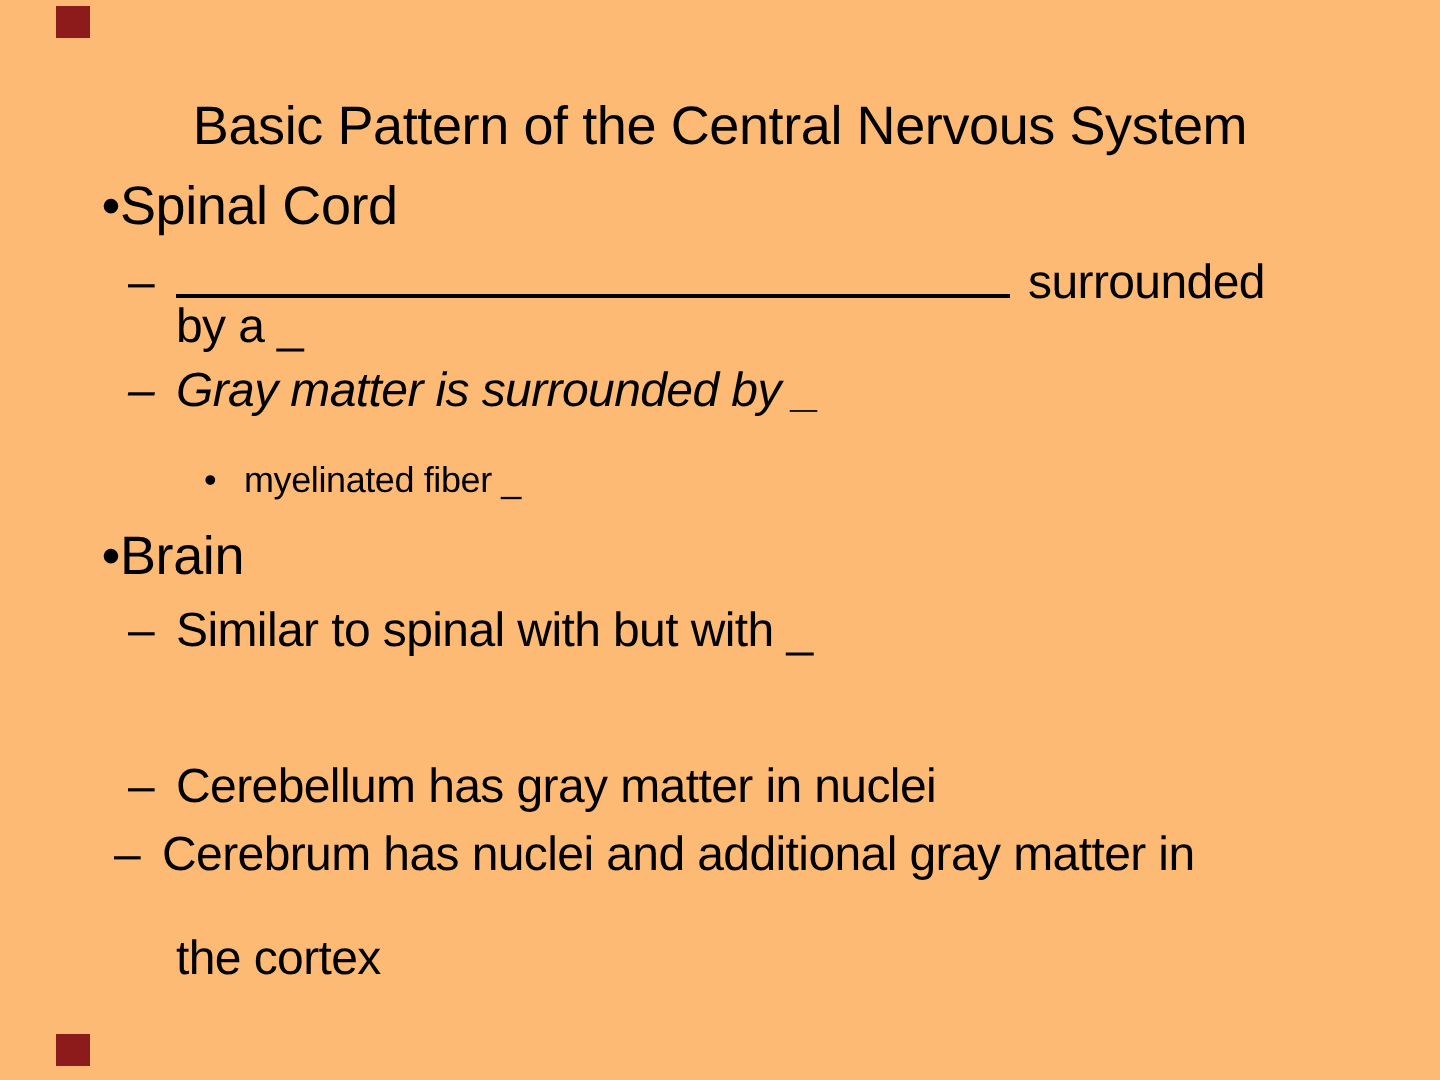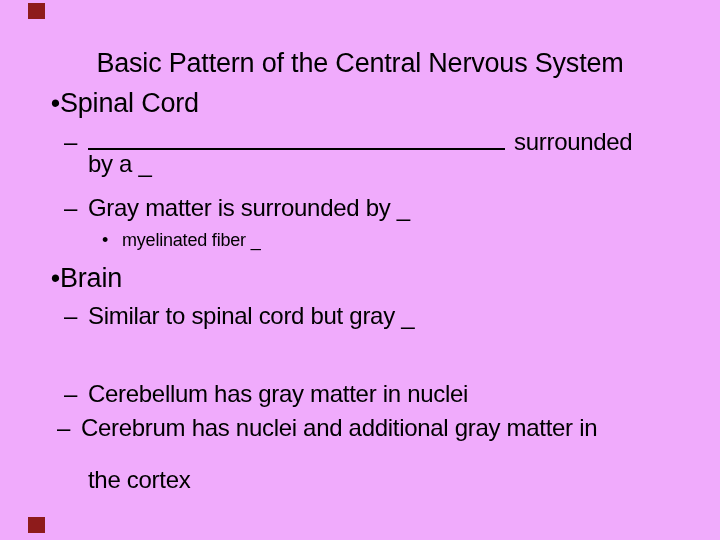--- a/index.html
+++ b/index.html
@@ -8,21 +8,21 @@
     width: 720px;
     height: 540px;
     background: #ffffff;
     font-family: "Liberation Sans", sans-serif;
     overflow: hidden;
   }
   .slide {
     position: relative;
     width: 720px;
     height: 540px;
-    background: #f0abfc;
+    background: #fdba74;
     color: #000000;
   }
   .corner {
     position: absolute;
     width: 17px;
     height: 16px;
     background: #8E1B1B;
   }
   .corner.tl { top: 3px;  left: 28px; }
   .corner.bl { top: 517px; left: 28px; }
@@ -47,21 +47,21 @@
     height: 21px;
     border-bottom: 2px solid #000000;
     vertical-align: baseline;
   }
   .after-blank { margin-left: 9px; }
 
   #title       { top: 46px;  left: 0; width: 720px; text-align: center; }
   #l-spinal    { top: 86px;  left: 36px; }
   #l-blank     { top: 126px; left: 64px; }
   #l-bya       { top: 148px; left: 88px; text-align: right; }
-  #l-gray      { top: 192px; left: 64px; }
+  #l-gray      { top: 180px; left: 64px; font-style: italic; }
   #l-myelin    { top: 228px; left: 102px; }
   #l-brain     { top: 261px; left: 36px; }
   #l-similar   { top: 300px; left: 64px; }
   #l-cerebellum{ top: 378px; left: 64px; }
   #l-cerebrum  { top: 412px; left: 57px; }
   #l-cortex    { top: 464px; left: 88px; }
 </style>
 </head>
 <body>
 
@@ -88,21 +88,21 @@
 
   <div id="l-brain" class="line f1">
     <span class="marker m1">•</span><span>Brain</span>
   </div>
 
   <div id="l-myelin" class="line f3">
     <span class="marker m3">•</span><span>myelinated fiber _</span>
   </div>
 
   <div id="l-similar" class="line f2">
-    <span class="marker m2">–</span><span>Similar to spinal cord but gray _</span>
+    <span class="marker m2">–</span><span>Similar to spinal with but with _</span>
   </div>
 
   <div id="l-cerebellum" class="line f2">
     <span class="marker m2">–</span><span>Cerebellum has gray matter in nuclei</span>
   </div>
 
   <div id="l-cerebrum" class="line f2">
     <span class="marker m2">–</span><span>Cerebrum has nuclei and additional gray matter in</span>
   </div>
 

